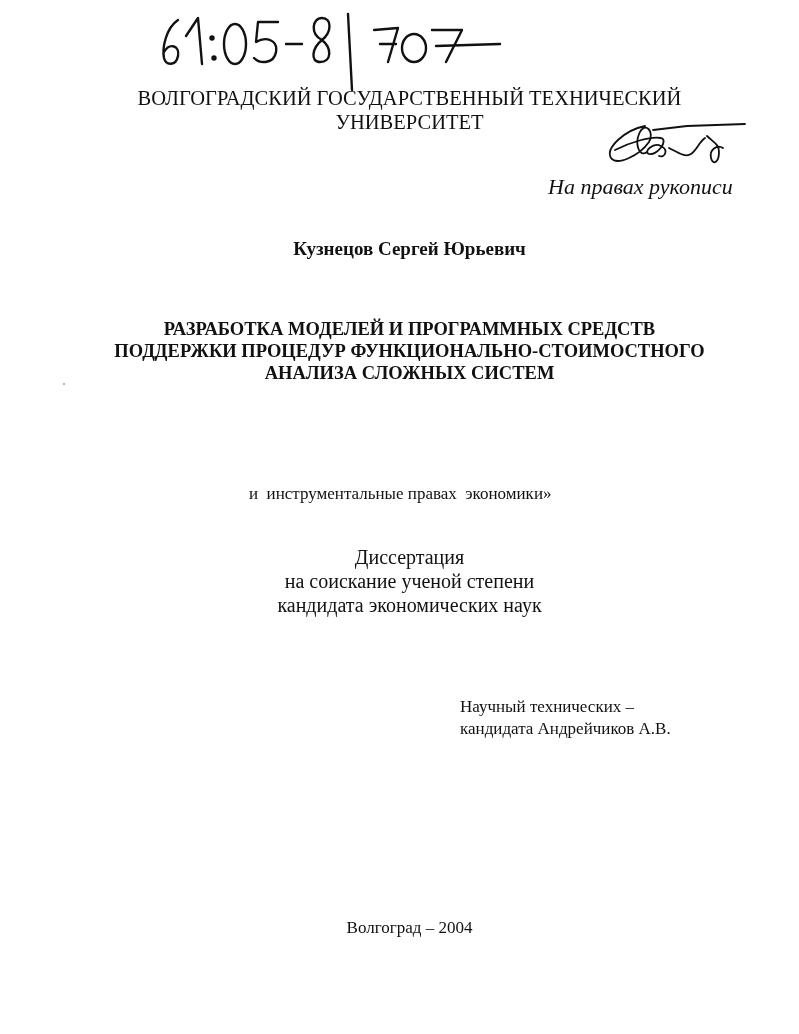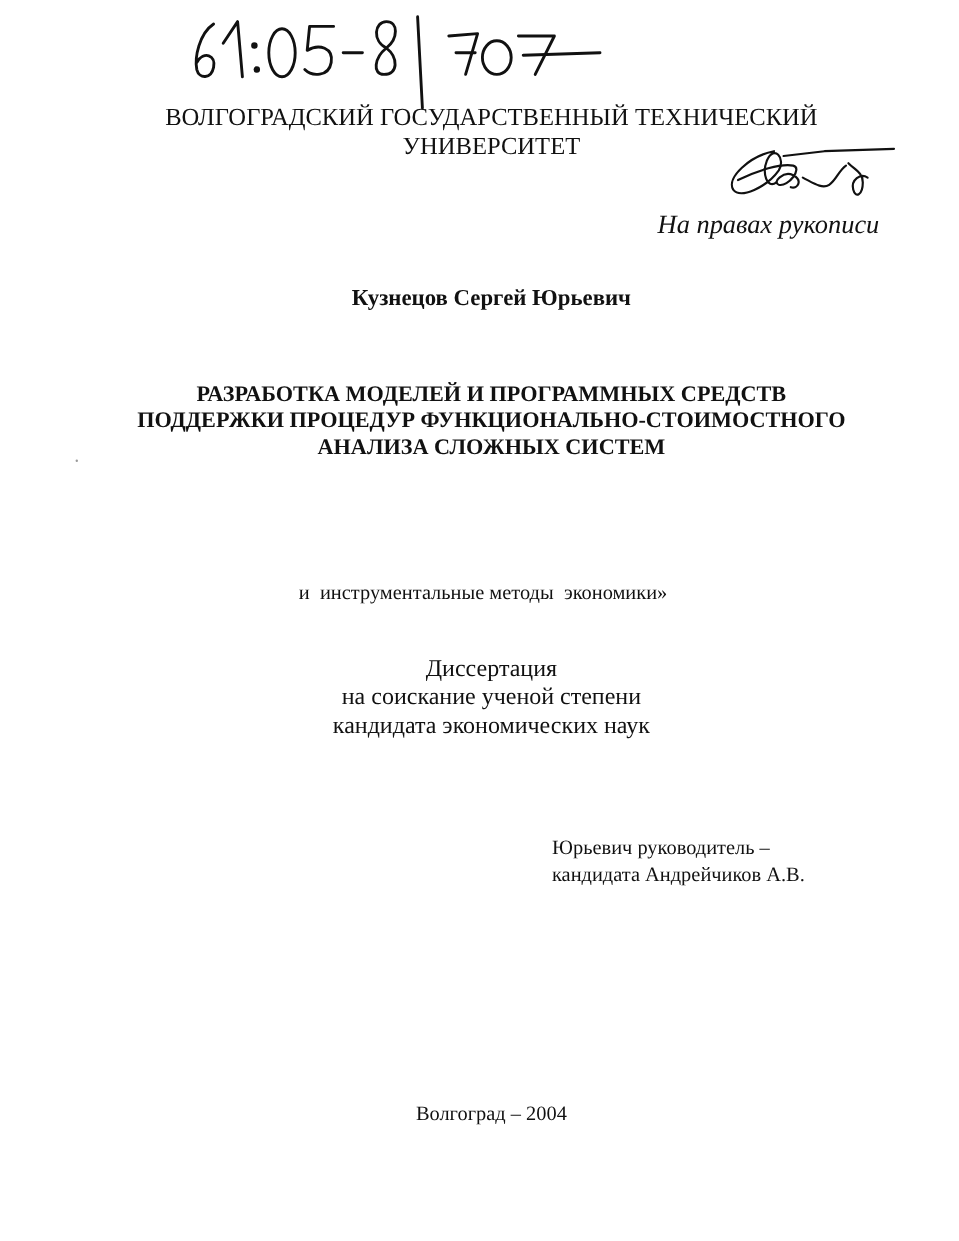--- a/index.html
+++ b/index.html
@@ -150,27 +150,27 @@
 
 <div class="center-block title">
   <div>РАЗРАБОТКА МОДЕЛЕЙ И ПРОГРАММНЫХ СРЕДСТВ</div>
   <div>ПОДДЕРЖКИ ПРОЦЕДУР ФУНКЦИОНАЛЬНО-СТОИМОСТНОГО</div>
   <div>АНАЛИЗА СЛОЖНЫХ СИСТЕМ</div>
 </div>
 
 <div class="abs speck"></div>
 
 <div class="abs specialty">
-  <div>и  инструментальные методы  экономики»</div>
+  <div>и  инструментальные правах  экономики»</div>
 </div>
 
 <div class="center-block dissertation">
   <div>Диссертация</div>
   <div>на соискание ученой степени</div>
   <div>кандидата экономических наук</div>
 </div>
 
 <div class="abs supervisor">
-  <div>Юрьевич руководитель –</div>
+  <div>Научный технических –</div>
   <div>кандидата Андрейчиков А.В.</div>
 </div>
 
 <div class="center-block city-year">Волгоград – 2004</div>
 
 </body></html>

